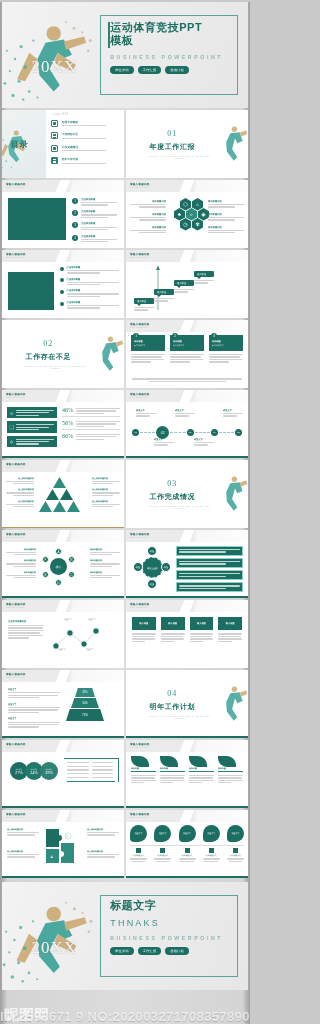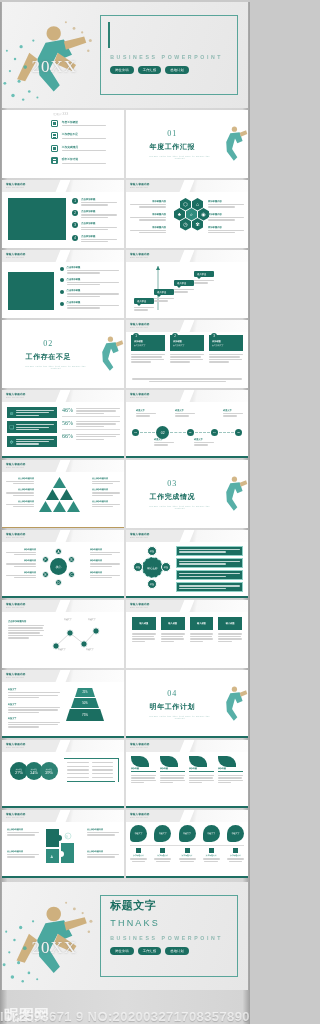--- a/index.html
+++ b/index.html
@@ -113,30 +113,52 @@
         <circle cx="72" cy="22" r="1.4"></circle>
           <circle cx="80" cy="26" r="1.1"></circle>
           <circle cx="88" cy="34" r="1.5"></circle>
         <circle cx="64" cy="16" r="1"></circle>
           <circle cx="86" cy="44" r="1.2"></circle>
       </g>
     </svg>
     <div class="yr">20XX</div>
     <div class="frame"></div>
     <div class="c-bar"></div>
+    <div class="c-title">
+      <div>运动体育竞技PPT</div>
+      <div>模板</div>
+    </div>
     <div class="c-en">BUSINESS   POWERPOINT</div>
     <div class="pills">
       <span class="pill">岗位竞聘</span>
       <span class="pill">工作汇报</span>
       <span class="pill">总结计划</span>
     </div>
   </div>
 
   <div class="grid-row">
     <div class="slide">
+      <div class="toc-left">
+        <svg viewBox="0 0 60 100" style="position:absolute;left:-4px;top:22%;width:74%;height:74%">
+          <g fill="#3aa79c" opacity=".8">
+            <circle cx="34" cy="16" r="5" fill="#c9a66b"></circle>
+            <path d="M26 24 L44 22 L50 38 L40 42 L36 34 L30 52 L40 68 L34 74 L20 58 L18 42z"></path>
+            <path d="M18 42 L8 62 L2 60 L12 38z" fill="#c9a66b"></path>
+            <path d="M36 34 L52 46 L48 52 L32 44z" fill="#c9a66b"></path>
+          </g>
+          <g fill="#46bdb0" opacity=".7">
+            <circle cx="8" cy="30" r="1.6"></circle>
+              <circle cx="4" cy="48" r="1.2"></circle>
+              <circle cx="14" cy="72" r="1.8"></circle>
+            <circle cx="24" cy="84" r="1.3"></circle>
+              <circle cx="6" cy="84" r="1.5"></circle>
+          </g>
+        </svg>
+        <div class="toc-word">目录</div>
+      </div>
       <div class="hdr-t" style="left:42%;top:2px;color:#b9b9b9;font-weight:normal">汇报人:XXX</div>
       <div class="toc-items">
         <div class="toc-it">
           <div class="toc-ico">
               <i></i>
               <i></i>
               <i></i>
             </div>
           <div class="toc-tx">
               <div style="font-size:2.7px;color:#2d8274;font-weight:bold">年度工作概述</div>

